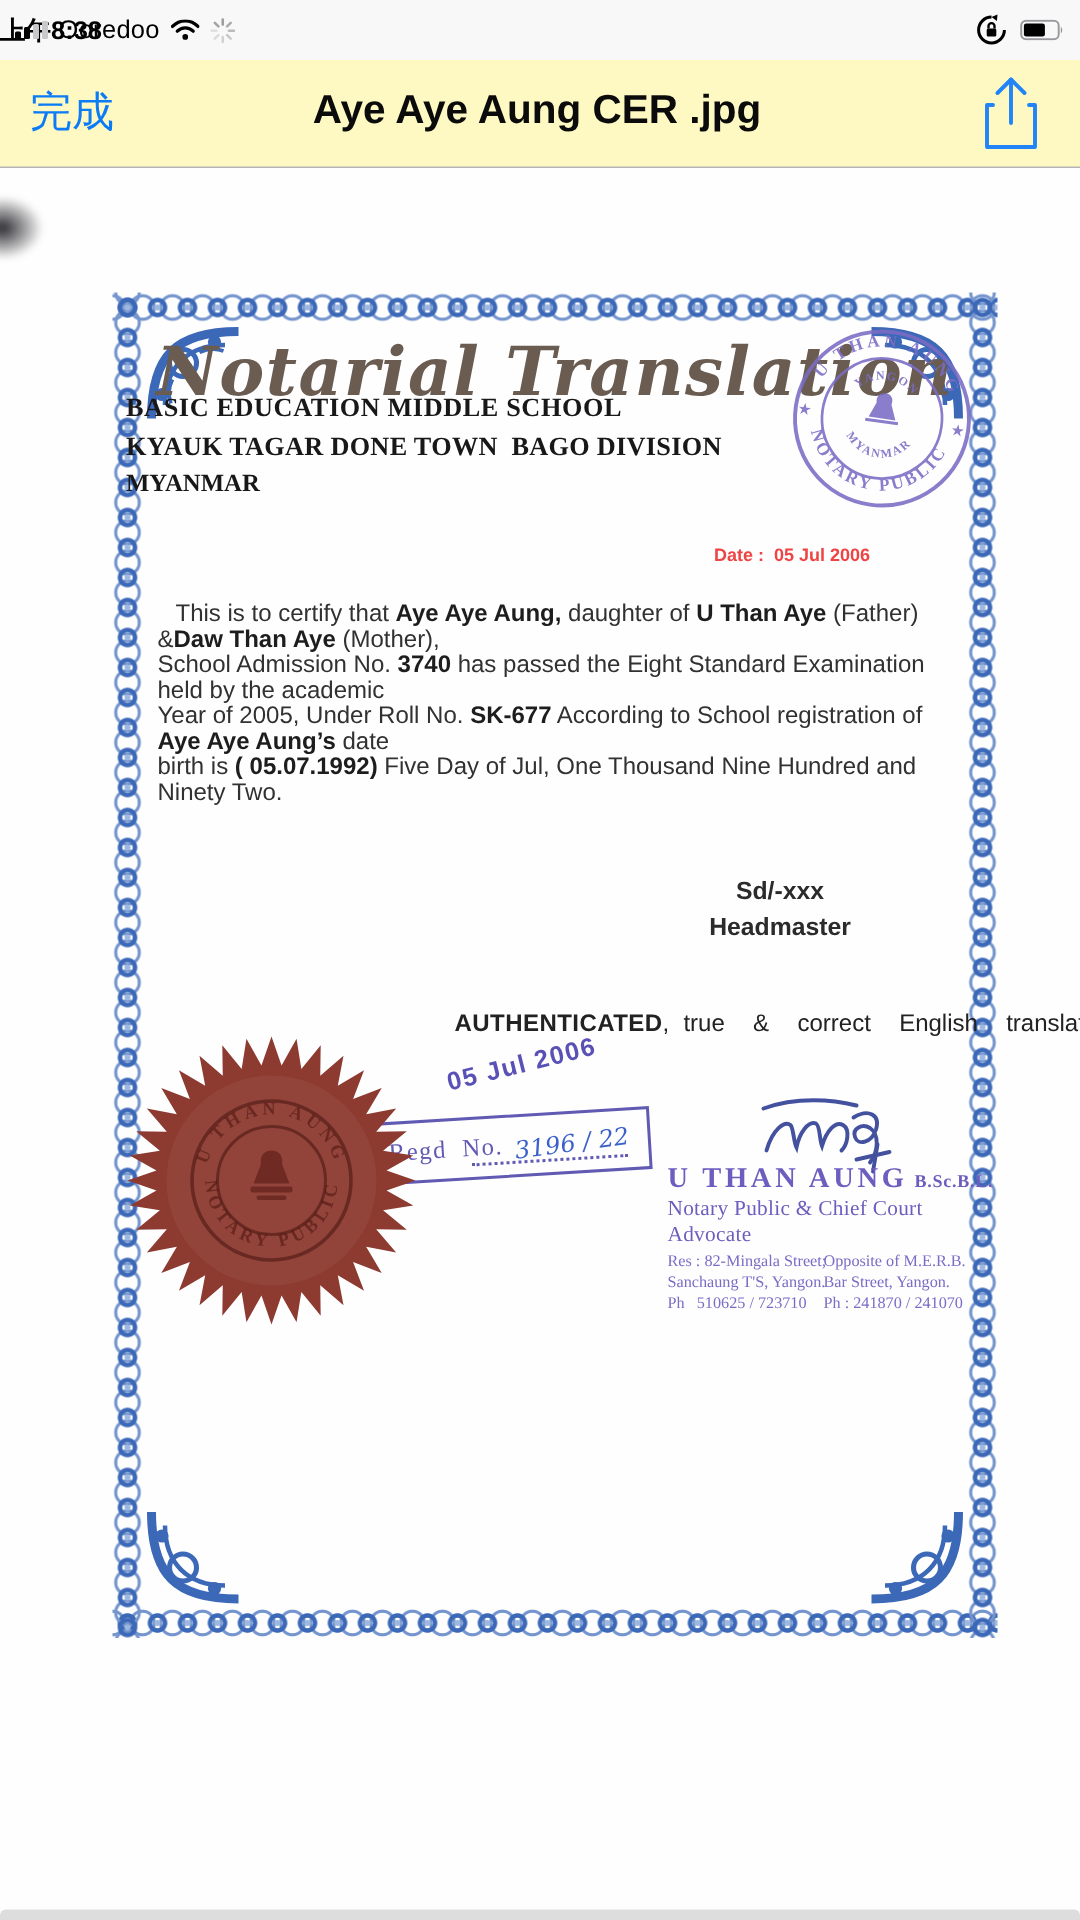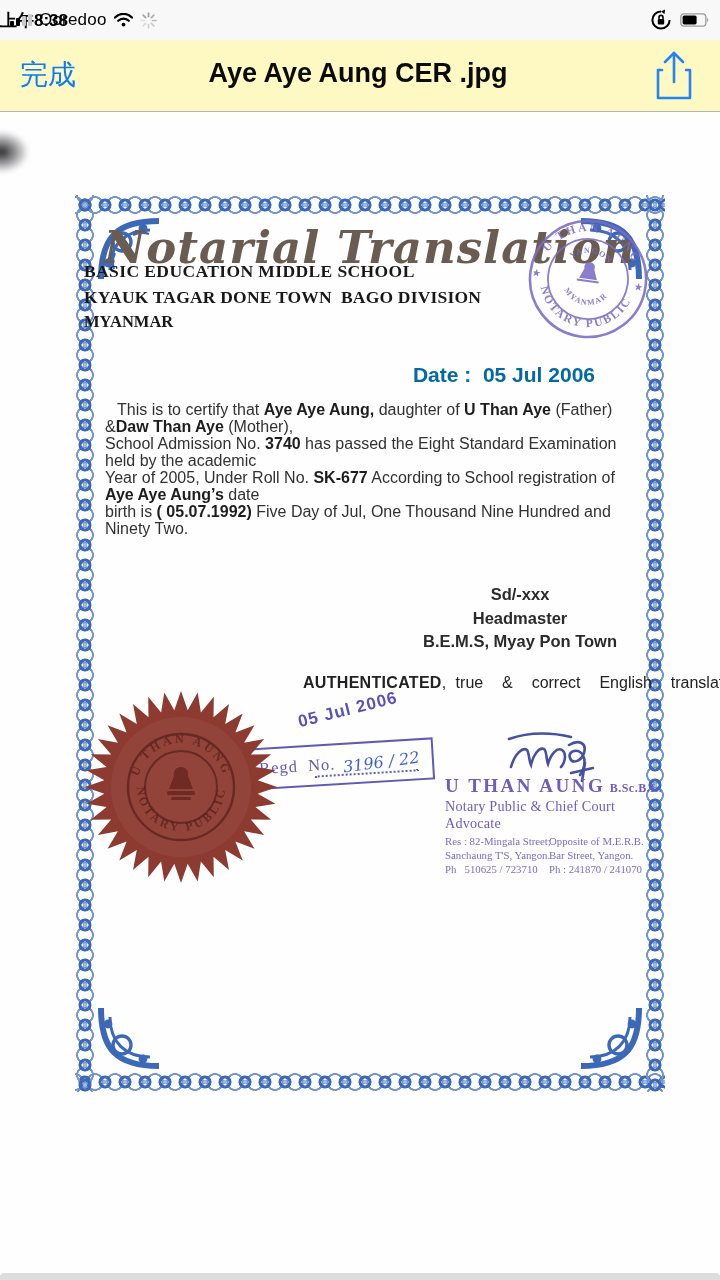--- a/index.html
+++ b/index.html
@@ -44,21 +44,21 @@
   
   .cert-title{position:absolute;left:0;width:590px;top:26px;text-align:center;
     font-family:"DejaVu Serif","Liberation Serif",serif;font-style:italic;font-weight:700;
     font-size:45px;color:#6a5c50;letter-spacing:1px;}
   .school{position:absolute;left:0;width:590px;top:66px;text-align:left;transform:translateX(9px);
     font-family:"Liberation Serif",serif;font-weight:700;color:#181818;}
   .school .s1{font-size:17.5px;letter-spacing:.4px;}
   .school .s2{font-size:17.5px;letter-spacing:.2px;margin-top:5px;}
   .school .s3{font-size:16.5px;margin-top:4px;}
   .pre{white-space:pre;}
-  .date-line{position:absolute;right:70px;top:168px;font-size:21px;font-weight:700;color:#0369a1;}
+  .date-line{position:absolute;right:85px;top:168px;font-size:12px;font-weight:700;color:#ef4444;}
   .para{position:absolute;left:30px;top:206px;width:540px;font-size:16px;line-height:17px;color:#313131;}
   .para b{color:#1d1d1d;}
   .sd-block{position:absolute;left:345px;top:388px;width:200px;text-align:center;font-size:16.5px;line-height:23.5px;font-weight:600;color:#2b2b2b;}
   .auth-line{position:absolute;left:228px;top:479px;font-size:16px;color:#222;word-spacing:5px;}
   .auth-line b{letter-spacing:.3px;}
   
   .date-stamp{position:absolute;left:222px;top:505px;transform:rotate(-14deg);font-size:17px;font-weight:700;color:#4d43b0;letter-spacing:1px;opacity:.92;}
   .regd-box{position:absolute;left:173px;top:548px;width:186px;height:42px;border:2.5px solid #554eae;transform:rotate(-3.5deg);display:flex;align-items:center;padding-left:9px;box-sizing:border-box;opacity:.93;}
   .regd-label{font-family:"Liberation Serif",serif;font-size:16.5px;color:#554eae;letter-spacing:1px;}
   .regd-value{font-family:"DejaVu Serif","Liberation Serif",serif;font-style:italic;font-size:16px;color:#2d55c8;margin-left:8px;transform:rotate(-4deg);}
@@ -219,21 +219,20 @@
     <div class="para">
       <div style="text-indent:12px;"><span>This is to certify that </span><b>Aye Aye Aung,</b><span> daughter of </span><b>U Than Aye</b><span> (Father) &amp;</span><b>Daw Than Aye</b><span> (Mother),</span></div>
       <div><span>School Admission No. </span><b>3740</b><span> has passed the Eight Standard Examination held by the academic</span></div>
       <div><span>Year of 2005, Under Roll No. </span><b>SK-677</b><span> According to School registration of </span><b>Aye Aye Aung’s</b><span> date</span></div>
       <div><span>birth is </span><b>( 05.07.1992)</b><span> Five Day of Jul, One Thousand Nine Hundred and Ninety Two.</span></div>
     </div>
 
     <div class="sd-block">
       <div>Sd/-xxx</div>
       <div>Headmaster</div>
-      <div>B.E.M.S, Myay Pon Town</div>
     </div>
 
     <div class="auth-line"><b>AUTHENTICATED</b><span class="pre">, true  &amp;  correct  English  translation .</span></div>
 
     <div class="date-stamp">05 Jul 2006</div>
 
     <div class="regd-box">
       <span class="regd-label pre">Regd  No.</span>
       <span class="regd-value">3196 / 22</span>
       <span class="regd-dots"></span>

